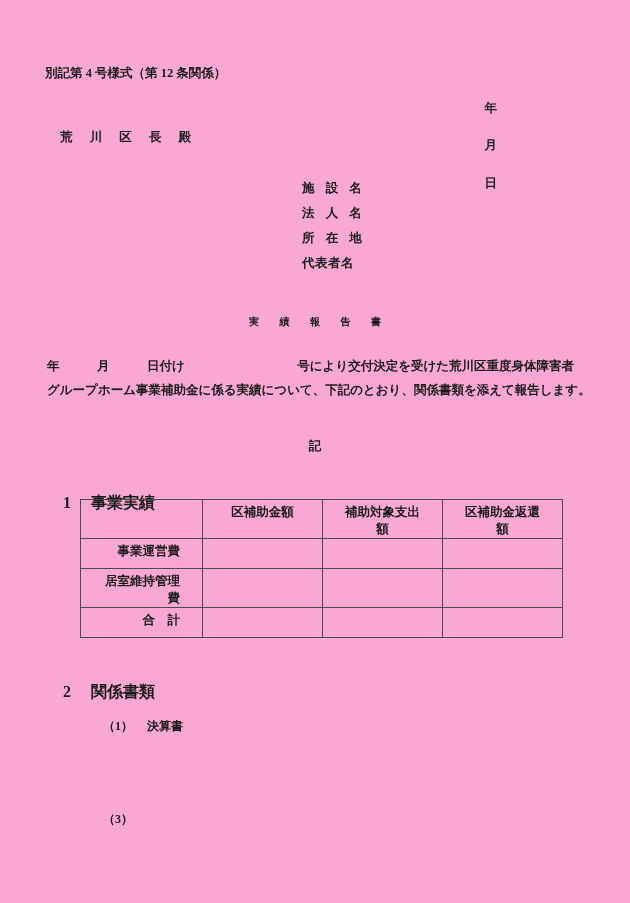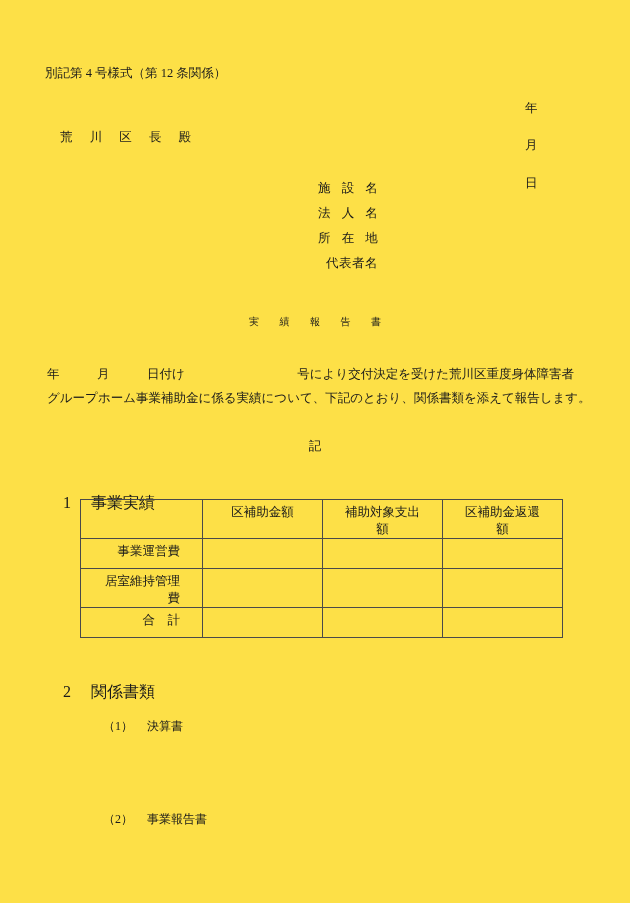--- a/index.html
+++ b/index.html
@@ -12,49 +12,50 @@
     height: 903px;
     position: relative;
     font-family: "Liberation Serif", "DejaVu Serif", serif;
     color: #1a1a1a;
     font-size: 12.5px;
     overflow: hidden;
   }
   .page {
     position: absolute;
     inset: 0;
-    background: #fde047;
+    background: #f9a8d4;
+    font-weight: bold;
   }
 
   
   .t { position: absolute; white-space: pre; line-height: 1.5; }
 
   
   .form-no   { left: 45px;  top: 64px;  font-size: 12.5px; }
-  .date-top  { left: 499px; top: 80px;  font-size: 12.5px; letter-spacing: 0; text-align: right; }
+  .date-top  { left: 472px; top: 80px;  font-size: 12.5px; letter-spacing: 0; }
   .date-top span { display: inline-block; }
   .date-top .gap { width: 26px; }
 
   .addressee { left: 60px; top: 128px; font-size: 12.5px; letter-spacing: 7px; }
 
   
-  .info-block { position: absolute; left: 318px; top: 176px; }
+  .info-block { position: absolute; left: 302px; top: 176px; }
   .info-line  { font-size: 12.5px; line-height: 25px; letter-spacing: 4px; white-space: pre; }
-  .info-line.tight { letter-spacing: 0.5px; margin-left: 8px; }
+  .info-line.tight { letter-spacing: 0.5px; }
 
   
   .doc-title {
     position: absolute; left: 0; right: 0; top: 315px;
     text-align: center; font-size: 10px; letter-spacing: 9px;
     text-indent: 9px;
   }
 
   
   .body-p {
-    position: absolute; left: 47px; top: 362px; width: 537px;
+    position: absolute; left: 47px; top: 354px; width: 537px;
     font-size: 12.5px; line-height: 24px;
   }
   .body-line1 { white-space: pre; }
   .body-line2 { white-space: pre; }
 
   
   .ki {
     position: absolute; left: 0; right: 0; top: 438px;
     text-align: center; font-size: 12.5px;
   }
@@ -157,21 +158,18 @@
 
   <div class="t sec-head sec2">
     <span class="sec-num">2</span><span>関係書類</span>
   </div>
 
   <div class="att-list">
     <div class="att-item">
       <span class="att-idx">（1）</span><span>決算書</span>
     </div>
     <div class="att-item">
-      <span class="att-idx">（2）</span><span>事業報告書</span>
-    </div>
-    <div class="att-item">
       <span class="att-idx">（3）</span>
     </div>
 
   </div>
 
 </div>
 
 </body></html>

